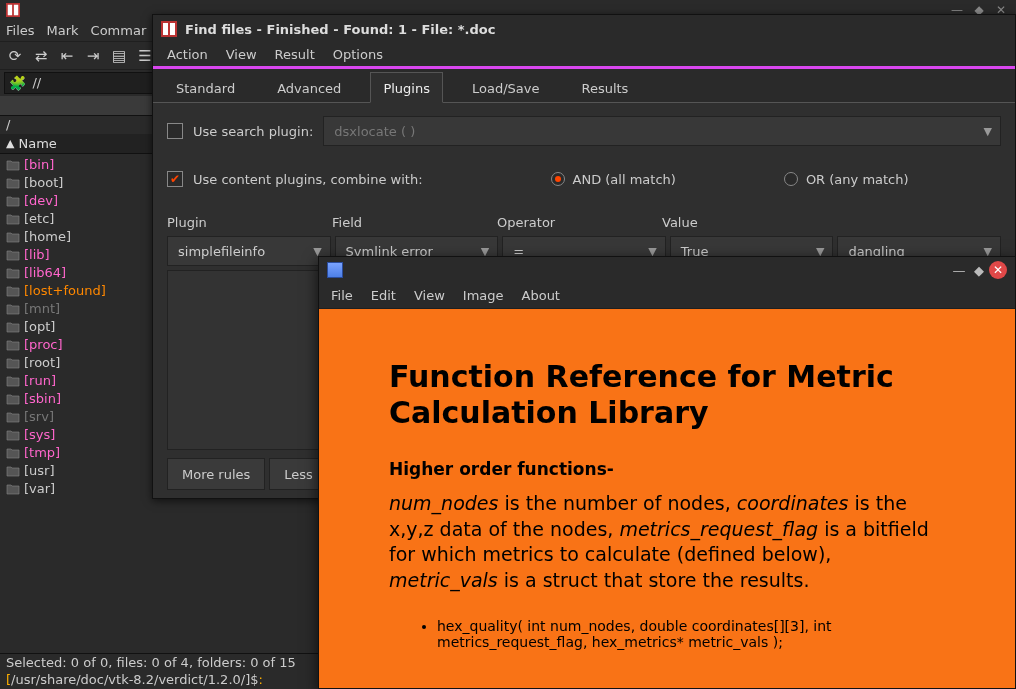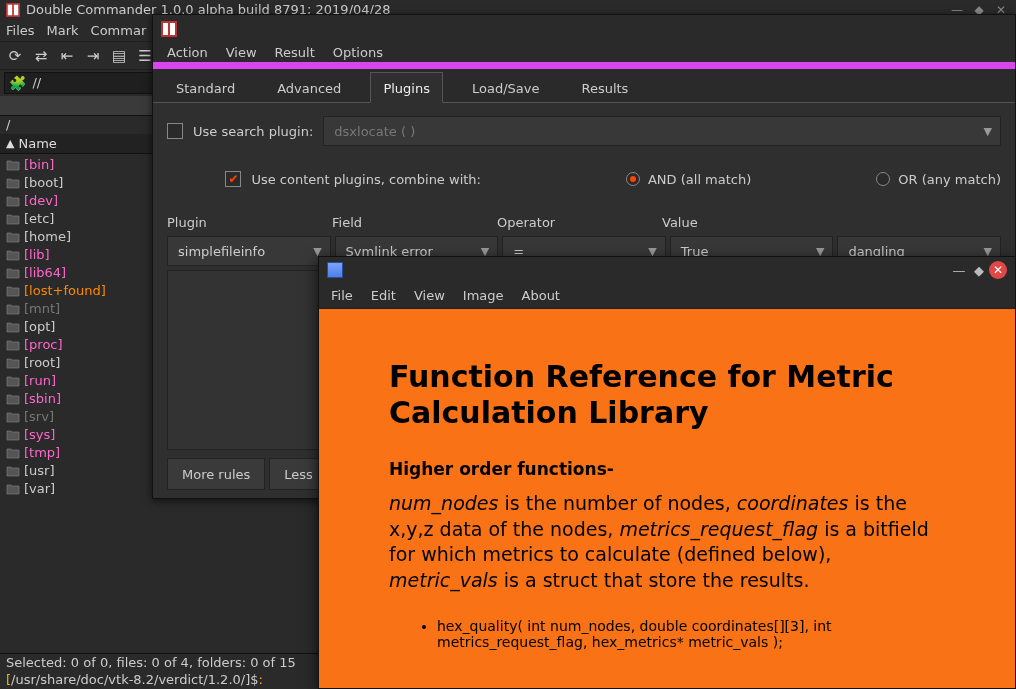--- a/index.html
+++ b/index.html
@@ -76,21 +76,21 @@
     background:#2f2f2f; border:1px solid #111; box-shadow:0 2px 8px rgba(0,0,0,.6);
   }
   .ff-titlebar {
     height:28px; display:flex; align-items:center; padding:0 8px;
     background:#2a2a2a; color:#ddd;
   }
   .ff-titlebar .icon { width:16px;height:16px; margin-right:8px; }
   .ff-titlebar strong { font-weight:bold; }
   .ff-menubar {
     height:26px; display:flex; align-items:center; gap:18px;
-    padding:0 14px; background:#2a2a2a; border-bottom:7px solid #d946ef;
+    padding:0 14px; background:#2a2a2a; border-bottom:3px solid #d946ef;
   }
   .ff-menubar span { color:#ccc; }
   .ff-tabs {
     height:34px; display:flex; align-items:flex-end; gap:12px;
     padding:0 10px; background:#2a2a2a; border-bottom:1px solid #555;
   }
   .ff-tab {
     padding:8px 12px 6px; color:#ccc; border:1px solid transparent;
     border-bottom:none; margin-right:4px;
   }
@@ -172,21 +172,20 @@
 </style>
 </head>
 <body>
 
 <div class="dc-titlebar">
   <svg class="icon" viewBox="0 0 16 16">
       <rect width="16" height="16" fill="#b33"></rect>
       <rect x="2" y="2" width="5" height="12" fill="#fff"></rect>
       <rect x="9" y="2" width="5" height="12" fill="#fff"></rect>
     </svg>
-  <span>Double Commander 1.0.0 alpha build 8791; 2019/04/28</span>
   <span class="spacer"></span>
   <span class="wbtn">—</span>
   <span class="wbtn">◆</span>
   <span class="wbtn">✕</span>
 </div>
 
 <div class="dc-menubar">
   <span>Files</span>
   <span>Mark</span>
   <span>Commar</span>
@@ -341,20 +340,23 @@
   <span class="cursor">[</span><span class="prompt">/usr/share/doc/vtk-8.2/verdict/1.2.0/]$</span><span class="cursor">:</span>
 </div>
 
 <div class="ff-window">
   <div class="ff-titlebar">
     <svg class="icon" viewBox="0 0 16 16">
         <rect width="16" height="16" fill="#b33"></rect>
         <rect x="2" y="2" width="5" height="12" fill="#fff"></rect>
         <rect x="9" y="2" width="5" height="12" fill="#fff"></rect>
       </svg>
+    <span>
+      <strong>Find files - Finished - Found: 1 - File: </strong><strong>*.doc</strong>
+    </span>
   </div>
   <div class="ff-menubar">
     <span>Action</span>
     <span>View</span>
     <span>Result</span>
     <span>Options</span>
   </div>
   <div class="ff-tabs">
     <div class="ff-tab">Standard</div>
     <div class="ff-tab">Advanced</div>
@@ -366,21 +368,21 @@
 
     <div class="ff-row">
       <span class="chk"></span>
       <span>Use search plugin:</span>
       <div class="combo" style="flex:1; margin-left:10px; color:#777;">
         <span>dsxlocate ( )</span>
         <span class="caret">▼</span>
       </div>
     </div>
 
-    <div class="ff-row" style="margin-top:16px; gap:35px;justify-content:flex-end;">
+    <div class="ff-row" style="margin-top:16px; gap:18px;">
       <div style="display:flex; align-items:center;">
         <span class="chk checked"></span>
         <span>Use content plugins, combine with:</span>
       </div>
       <div style="display:flex; align-items:center; margin-left:110px;">
         <span class="radio sel"></span>
         <span>AND (all match)</span>
       </div>
       <div style="display:flex; align-items:center; margin-left:90px;">
         <span class="radio"></span>

